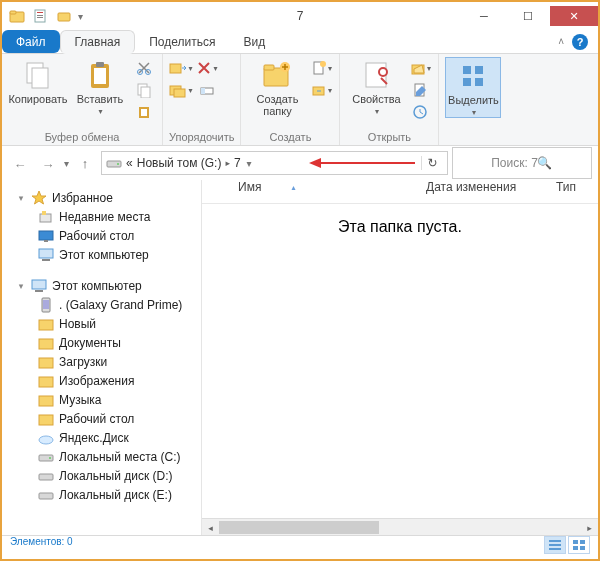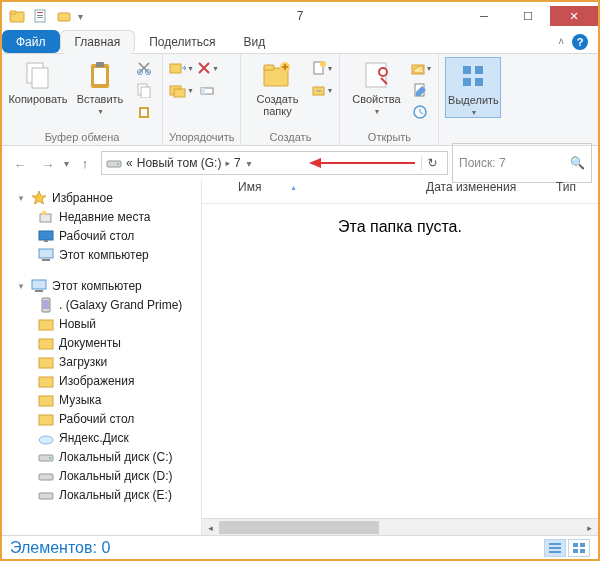--- a/index.html
+++ b/index.html
@@ -38,21 +38,21 @@
 .smarrow { font-size: 8px; color: #666; margin-left: 1px; }
 
 
 .navbar { height: 34px; display: flex; align-items: center; gap: 4px; padding: 4px 6px; }
 .navbtn { width: 24px; height: 24px; border: 1px solid transparent; border-radius: 3px; display: flex; align-items: center; justify-content: center; color: #888; font-size: 13px; }
 .navbtn.enabled { color: #555; }
 .addr { flex: 1; height: 24px; border: 1px solid #ccc; display: flex; align-items: center; font-size: 12px; color: #333; padding: 0 4px; gap: 4px; position: relative; }
 .addr .crumb-sep { color: #666; font-size: 9px; }
 .addr .ref { margin-left: auto; width: 22px; text-align: center; border-left: 1px solid #ddd; color: #555; }
 .arrow-annot { position: absolute; right: 30px; top: 50%; transform: translateY(-50%); }
-.search { width: 140px; height: 40px; border: 1px solid #ccc; display: flex; align-items: center; font-size: 12px; color: #888; padding: 0 6px; justify-content: space-between; }
+.search { width: 140px; height: 32px; border: 1px solid #ccc; display: flex; align-items: center; font-size: 12px; color: #888; padding: 0 6px; justify-content: center; }
 .search .mag { color: #888; font-size: 12px; }
 
 
 .body { flex: 1; display: flex; min-height: 0; }
 .tree { width: 200px; border-right: 1px solid #e5e5e5; overflow: hidden; padding: 8px 0; font-size: 12px; color: #222; }
 .tree-item { display: flex; align-items: center; gap: 5px; padding: 2px 0 2px 22px; height: 19px; white-space: nowrap; }
 .tree-item.root { padding-left: 14px; }
 .tree-item.child { padding-left: 36px; }
 .tree-gap { height: 12px; }
 .ticon { width: 16px; height: 16px; display: flex; align-items: center; justify-content: center; flex-shrink: 0; }
@@ -65,21 +65,21 @@
 .colhead .c2 { width: 140px; display:flex; align-items:center; gap:30px;}
 .colhead .c3 { width: 130px; margin-left: 48px; }
 .colhead .sortarr { color:#6a9edb; font-size:8px; }
 .empty { flex: 1; display: flex; justify-content: center; padding-top: 14px; font-size: 16px; color: #000000; }
 .hscroll { height: 17px; background: #f0f0f0; border-top: 1px solid #ddd; position: relative; }
 .hscroll .thumb { position: absolute; left: 17px; top: 2px; height: 13px; width: 160px; background: #cdcdcd; }
 .hscroll .arr { position: absolute; top: 0; width: 17px; height: 17px; display:flex;align-items:center;justify-content:center;font-size:9px;color:#666;}
 .hscroll .arr.l{left:0;} .hscroll .arr.r{right:0;} 
 
 
-.status { height: 24px; border-top: 1px solid #dadada; display: flex; align-items: center; font-size: 16px; color: #1979ca; padding: 0 8px; }
+.status { height: 24px; border-top: 1px solid #dadada; display: flex; font-size: 10px; color: #1979ca; padding: 0 8px; }
 .status .views { margin-left: auto; display: flex; gap: 2px; }
 .status .viewbtn { width: 22px; height: 18px; border: 1px solid #bcd4ee; display:flex;align-items:center;justify-content:center; }
 .status .viewbtn.active{ background:#cfe4f7;}
 
 
 svg { display: block; }
 </style>
 </head>
 <body>
 
@@ -442,21 +442,21 @@
           </span>
           <span>Яндекс.Диск</span>
         </div>
       <div class="tree-item child">
           <span class="ticon">
             <svg width="16" height="16">
               <rect x="1" y="6" width="14" height="6" rx="1" fill="#d8d8d8" stroke="#999"></rect>
               <circle cx="12" cy="9" r="1" fill="#6c6"></circle>
             </svg>
           </span>
-          <span>Локальный диск (C:)</span>
+          <span>Локальный места (C:)</span>
         </div>
       <div class="tree-item child">
           <span class="ticon">
             <svg width="16" height="16">
               <rect x="1" y="6" width="14" height="6" rx="1" fill="#d8d8d8" stroke="#999"></rect>
             </svg>
           </span>
           <span>Локальный диск (D:)</span>
         </div>
       <div class="tree-item child">

